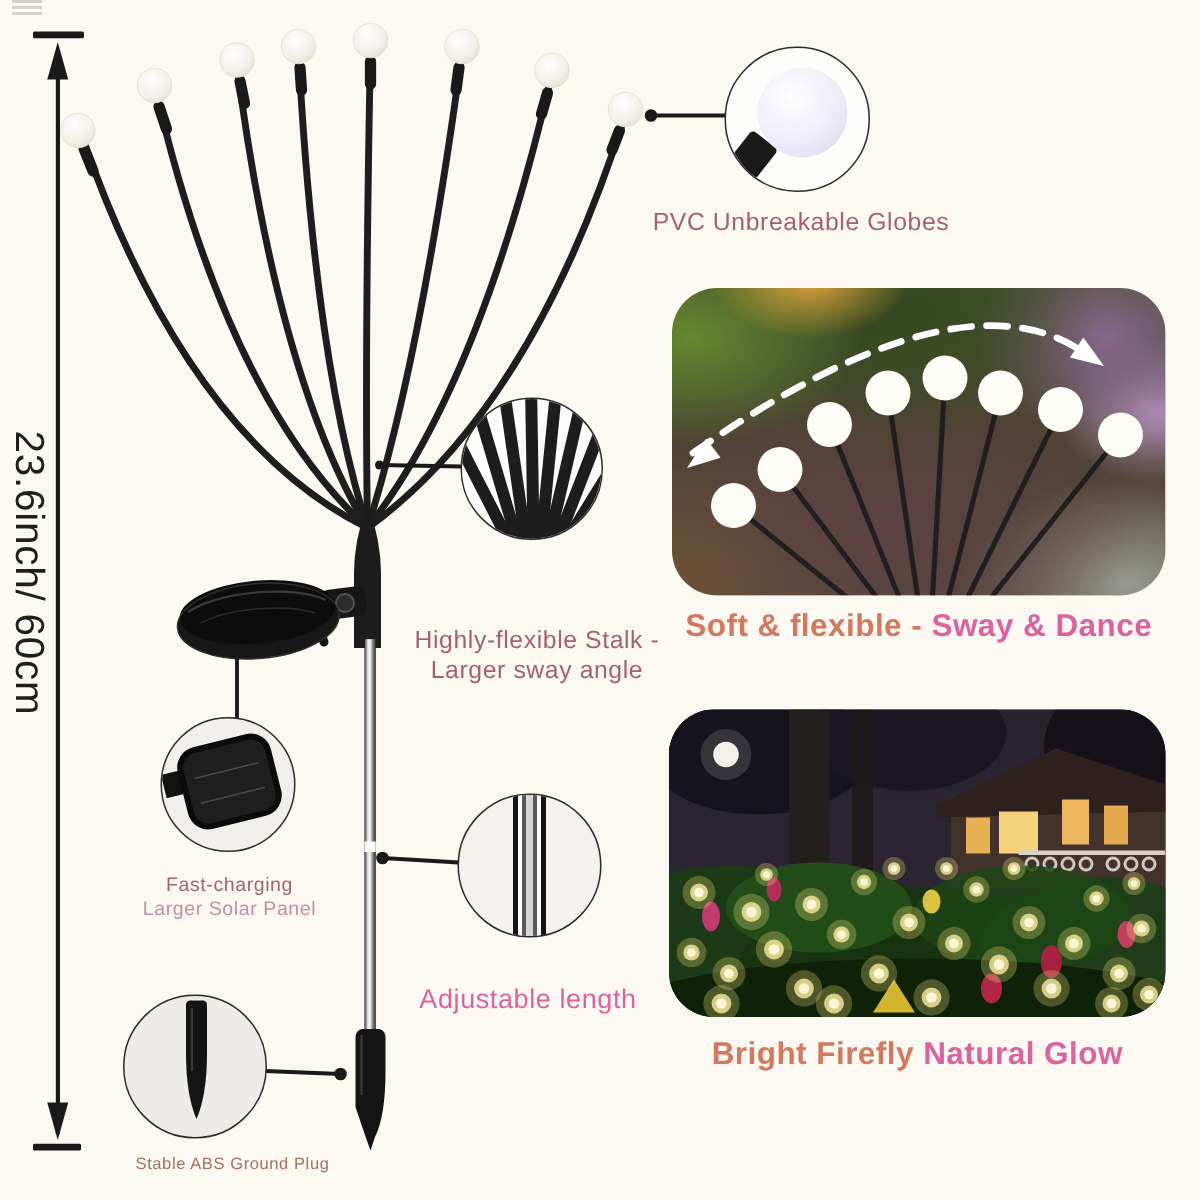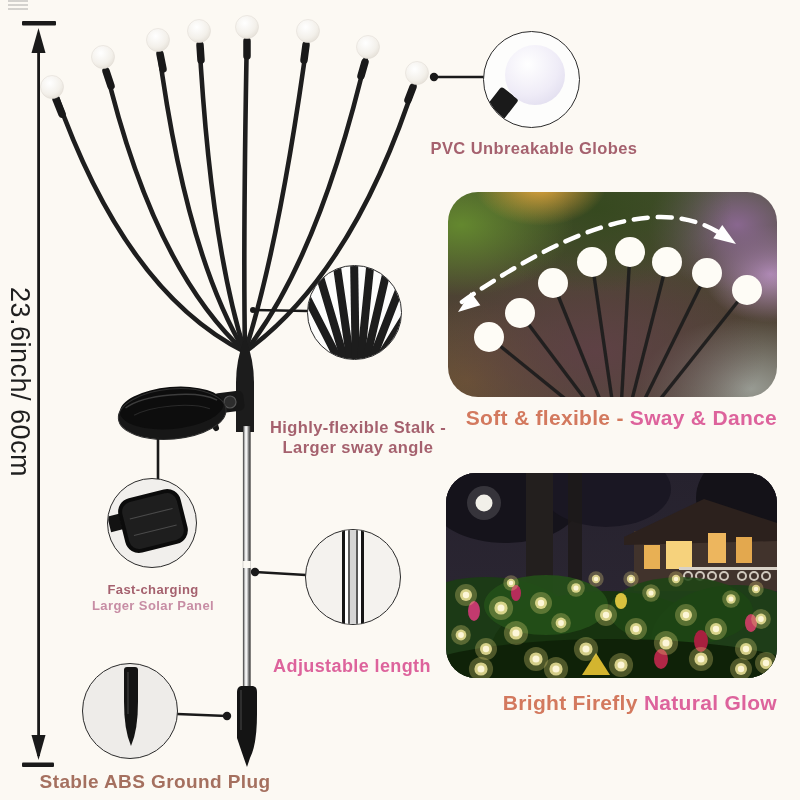--- a/index.html
+++ b/index.html
@@ -1,29 +1,29 @@
 <!DOCTYPE html>
 <html style="--accent-pink: #dd639c; --accent-salmon: #d3795e; --label-mauve: #a5616e; --label-mauve-light: #c78da4; --plug-brown: #a5705f;"><head>
 <meta charset="utf-8">
 <style>
   html,body{margin:0;padding:0;background:#fcf9f3;}
   .canvas{position:relative;width:800px;height:800px;background:#fcf9f3;overflow:hidden;
           font-family:"Liberation Sans",sans-serif;}
   svg{display:block;}
   .abs{position:absolute;}
-  .label{position:absolute;text-align:center;letter-spacing:.4px;line-height:1.24;font-weight:bold;}
+  .label{position:absolute;text-align:center;letter-spacing:.4px;line-height:1.24;}
   .mauve{color:var(--label-mauve);}
   .mauve-light{color:var(--label-mauve-light);}
   .pink{color:var(--accent-pink);}
   .salmon{color:var(--accent-salmon);}
   .plugc{color:var(--plug-brown);}
   .callout-circle{position:absolute;border:1.6px solid #2b2b2b;border-radius:50%;
                   overflow:hidden;background:#fdfdfc;box-sizing:border-box;}
   .photo{position:absolute;border-radius:30px;overflow:hidden;}
-  .caption{position:absolute;text-align:right;font-weight:bold;font-size:21px;letter-spacing:.3px;white-space:nowrap;}
+  .caption{position:absolute;text-align:center;font-weight:bold;font-size:21px;letter-spacing:.3px;white-space:nowrap;}
   .measure-label{position:absolute;left:19px;top:382px;transform:translate(-50%,-50%) rotate(90deg);
                  white-space:nowrap;font-size:27px;color:#222;letter-spacing:.5px;}
   .watermark{position:absolute;left:8px;top:0;width:20px;height:11px;opacity:.35;
              background:repeating-linear-gradient(180deg,#8a8a8a 0 2px,transparent 2px 4px);}
   .globe-ball{position:absolute;left:21px;top:13px;width:60px;height:60px;border-radius:50%;
               background:radial-gradient(circle at 38% 32%,#ffffff 0%,#efecf7 55%,#d9d5ea 100%);}
   .globe-clip{position:absolute;left:6px;top:58px;width:22px;height:30px;background:#1a1a1a;
               transform:rotate(38deg);border-radius:3px;}
   .solar-chip{position:absolute;left:13px;top:14px;width:64px;height:56px;border-radius:14px;
               background:#1e1e1e;border:4px solid #0b0b0b;transform:rotate(-14deg);box-sizing:border-box;}
@@ -192,21 +192,21 @@
   <div class="label" style="left:62px;top:582px;width:182px;font-size:13px;">
     <span class="mauve">Fast-charging</span><br>
     <span class="mauve-light">Larger Solar Panel</span>
   </div>
 
   <div class="label" style="left:248px;top:634px;width:208px;font-size:17px;">
     <br>
     <span class="pink" style="font-size:18px;">Adjustable length</span>
   </div>
 
-  <div class="label plugc" style="left:35px;top:770px;width:240px;font-size:19px;">Stable ABS Ground Plug</div>
+  <div class="label plugc" style="left:35px;top:770px;width:240px;font-size:11px;">Stable ABS Ground Plug</div>
 
   <div class="photo" style="left:448px;top:192px;width:329px;height:205px;
        background:
          radial-gradient(95px 60px at 28% -4%, rgba(240,172,62,.95), rgba(240,172,62,0) 70%),
          radial-gradient(150px 95px at 4% 16%, #64882f, rgba(100,136,47,0) 75%),
          radial-gradient(170px 105px at 45% 8%, #36491f, rgba(54,73,31,0) 80%),
          radial-gradient(120px 90px at 88% 16%, #89678f, rgba(137,103,143,0) 75%),
          radial-gradient(90px 65px at 98% 40%, #b791bd, rgba(183,145,189,0) 75%),
          radial-gradient(210px 125px at 45% 78%, #5e4145, rgba(94,65,69,0) 80%),
          radial-gradient(150px 95px at 92% 96%, #989b93, rgba(152,155,147,0) 75%),

